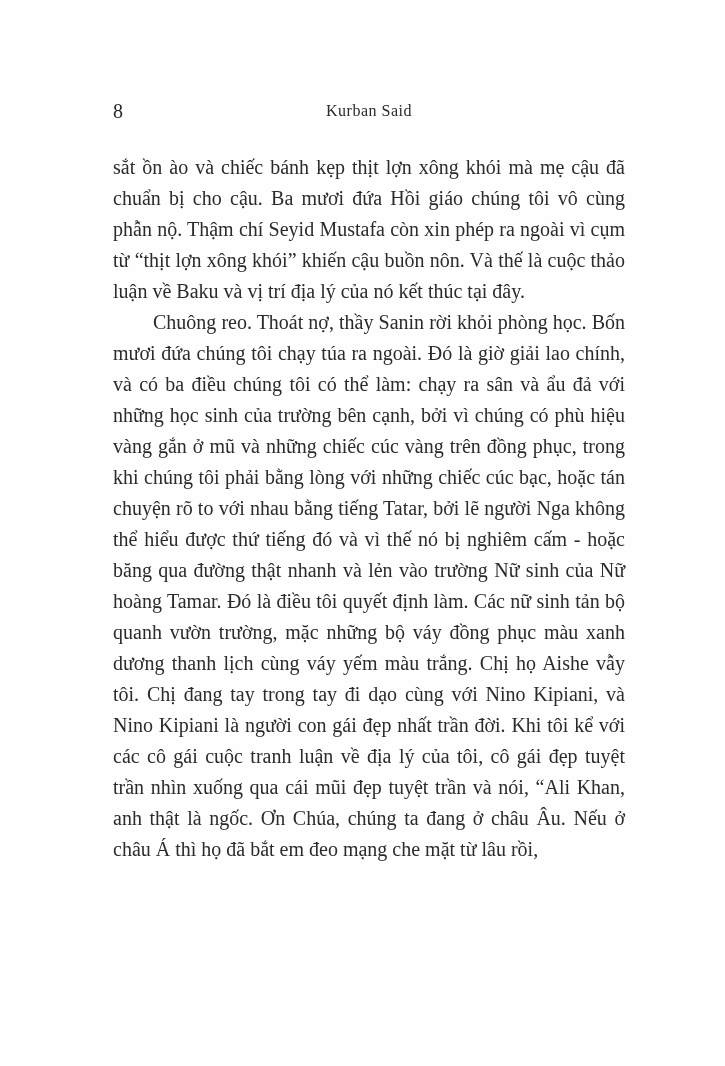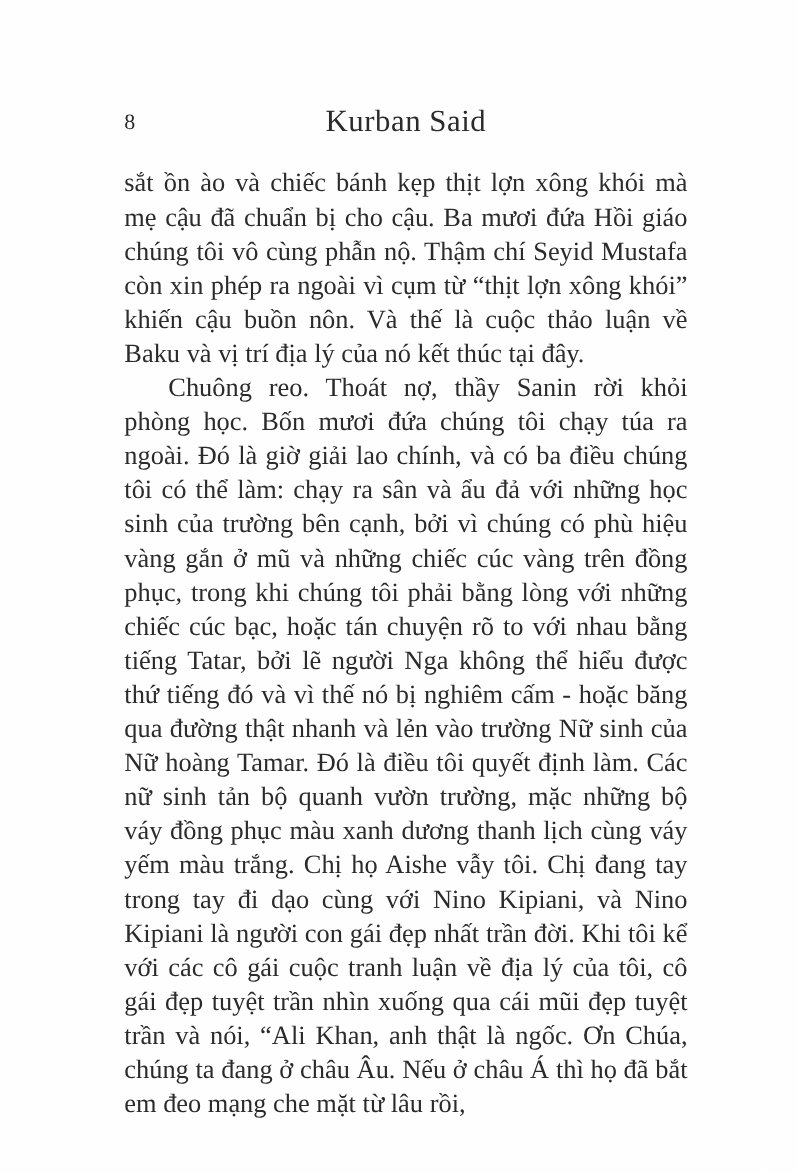--- a/index.html
+++ b/index.html
@@ -28,28 +28,28 @@
     position: absolute;
     left: 0;
     top: 0;
     font-size: 20px;
     line-height: 30px;
     color: #2b2b2b;
   }
   .header-title {
     display: block;
     text-align: center;
-    font-size: 28px;
+    font-size: 16px;
     line-height: 30px;
     letter-spacing: 0.5px;
     color: #2b2b2b;
     font-family: "Liberation Serif", "DejaVu Serif", serif;
   }
   .page-body {
-    font-size: 24px;
+    font-size: 20px;
     line-height: 31px;
     text-align: justify;
     text-justify: inter-word;
   }
   .page-body p {
     margin: 0;
     padding: 0;
   }
   .para-indent {
     text-indent: 40px;

